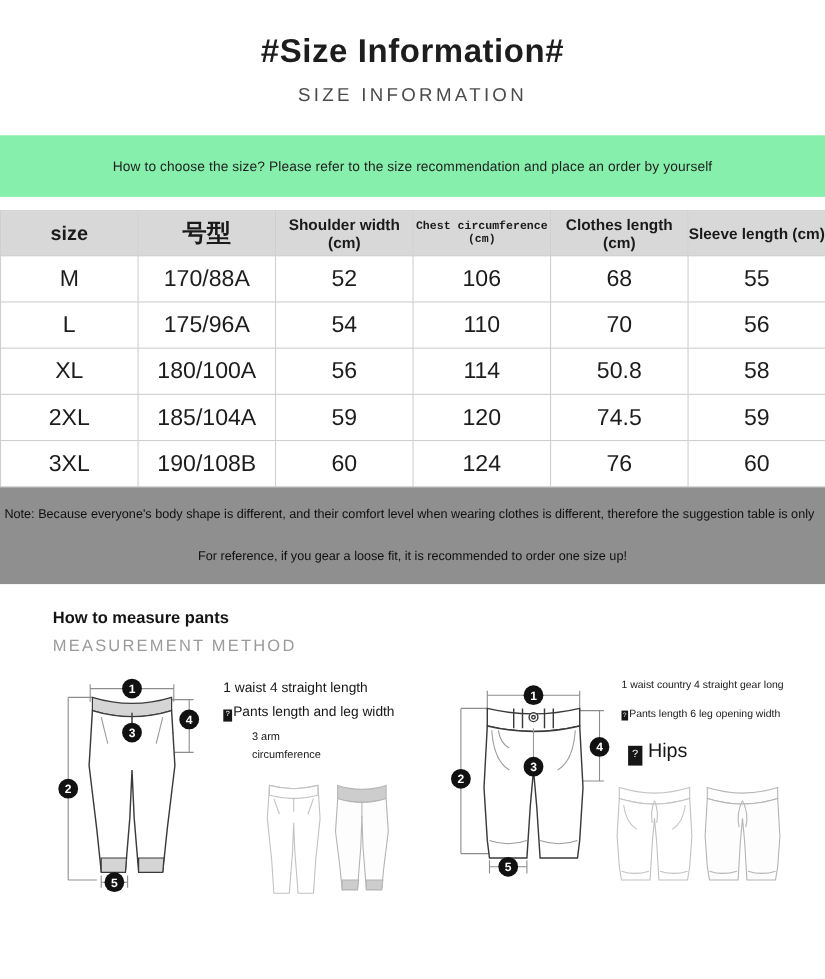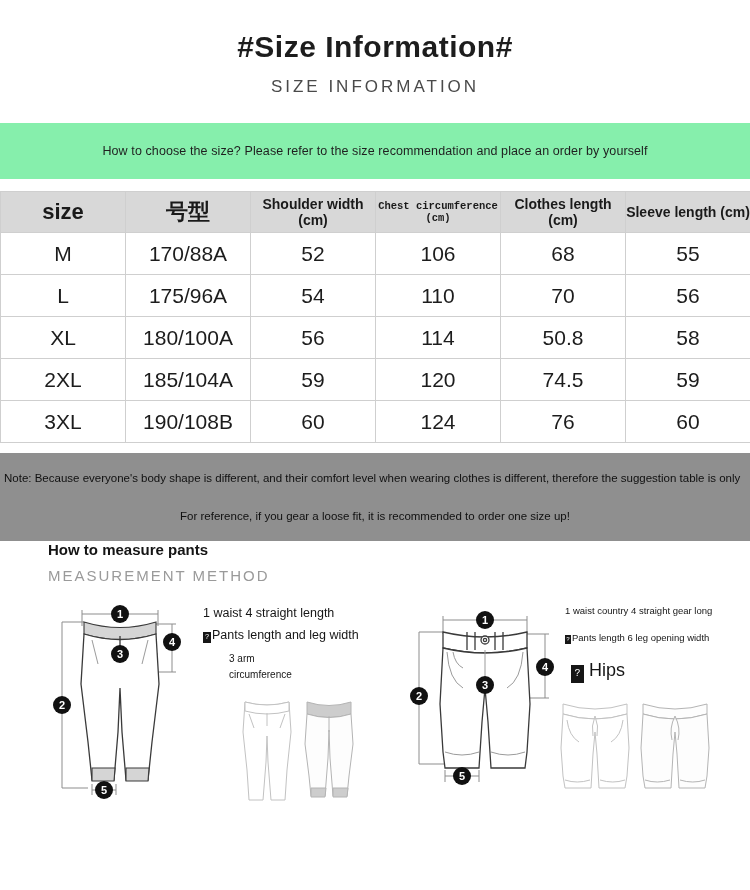--- a/index.html
+++ b/index.html
@@ -71,38 +71,37 @@
     text-align: center;
     vertical-align: middle;
     padding: 0;
   }
   table.size-table thead th {
     background: #d8d8d8;
     height: 40px;
     font-weight: bold;
     color: #1a1a1a;
   }
-  .th-size   { font-size: 22px; }
+  .th-size   { font-size: 18px; }
   .th-hao    { font-size: 22px; }
   .th-col    { font-size: 14px; }
   .th-col-sm { font-size: 10.5px; font-family: Liberation Mono, monospace; }
 
   table.size-table tbody td {
     background: #ffffff;
     height: 41px;
     font-size: 21px;
     color: #1c1c1c;
   }
   col.c-size { width: 125px; }
   col.c-hao  { width: 125px; }
   col.c-gen  { width: 125px; }
 
   
   .note-band {
-    margin-top: 10px;
     width: 100%;
     height: 88px;
     background: #8f8f8f;
     display: flex;
     flex-direction: column;
     align-items: center;
     justify-content: center;
   }
   .note-line-1 {
     font-size: 11.5px;
@@ -115,20 +114,21 @@
   .note-line-2 {
     font-size: 11.5px;
     color: #101010;
     margin-top: 26px;
     text-align: center;
     width: 100%;
   }
 
   
   .measure-section {
+    margin-top: 22px;
     padding-left: 48px;
     background: #ffffff;
   }
   .measure-title {
     font-size: 15px;
     font-weight: bold;
     color: #141414;
     margin: 0;
   }
   .measure-subtitle {

